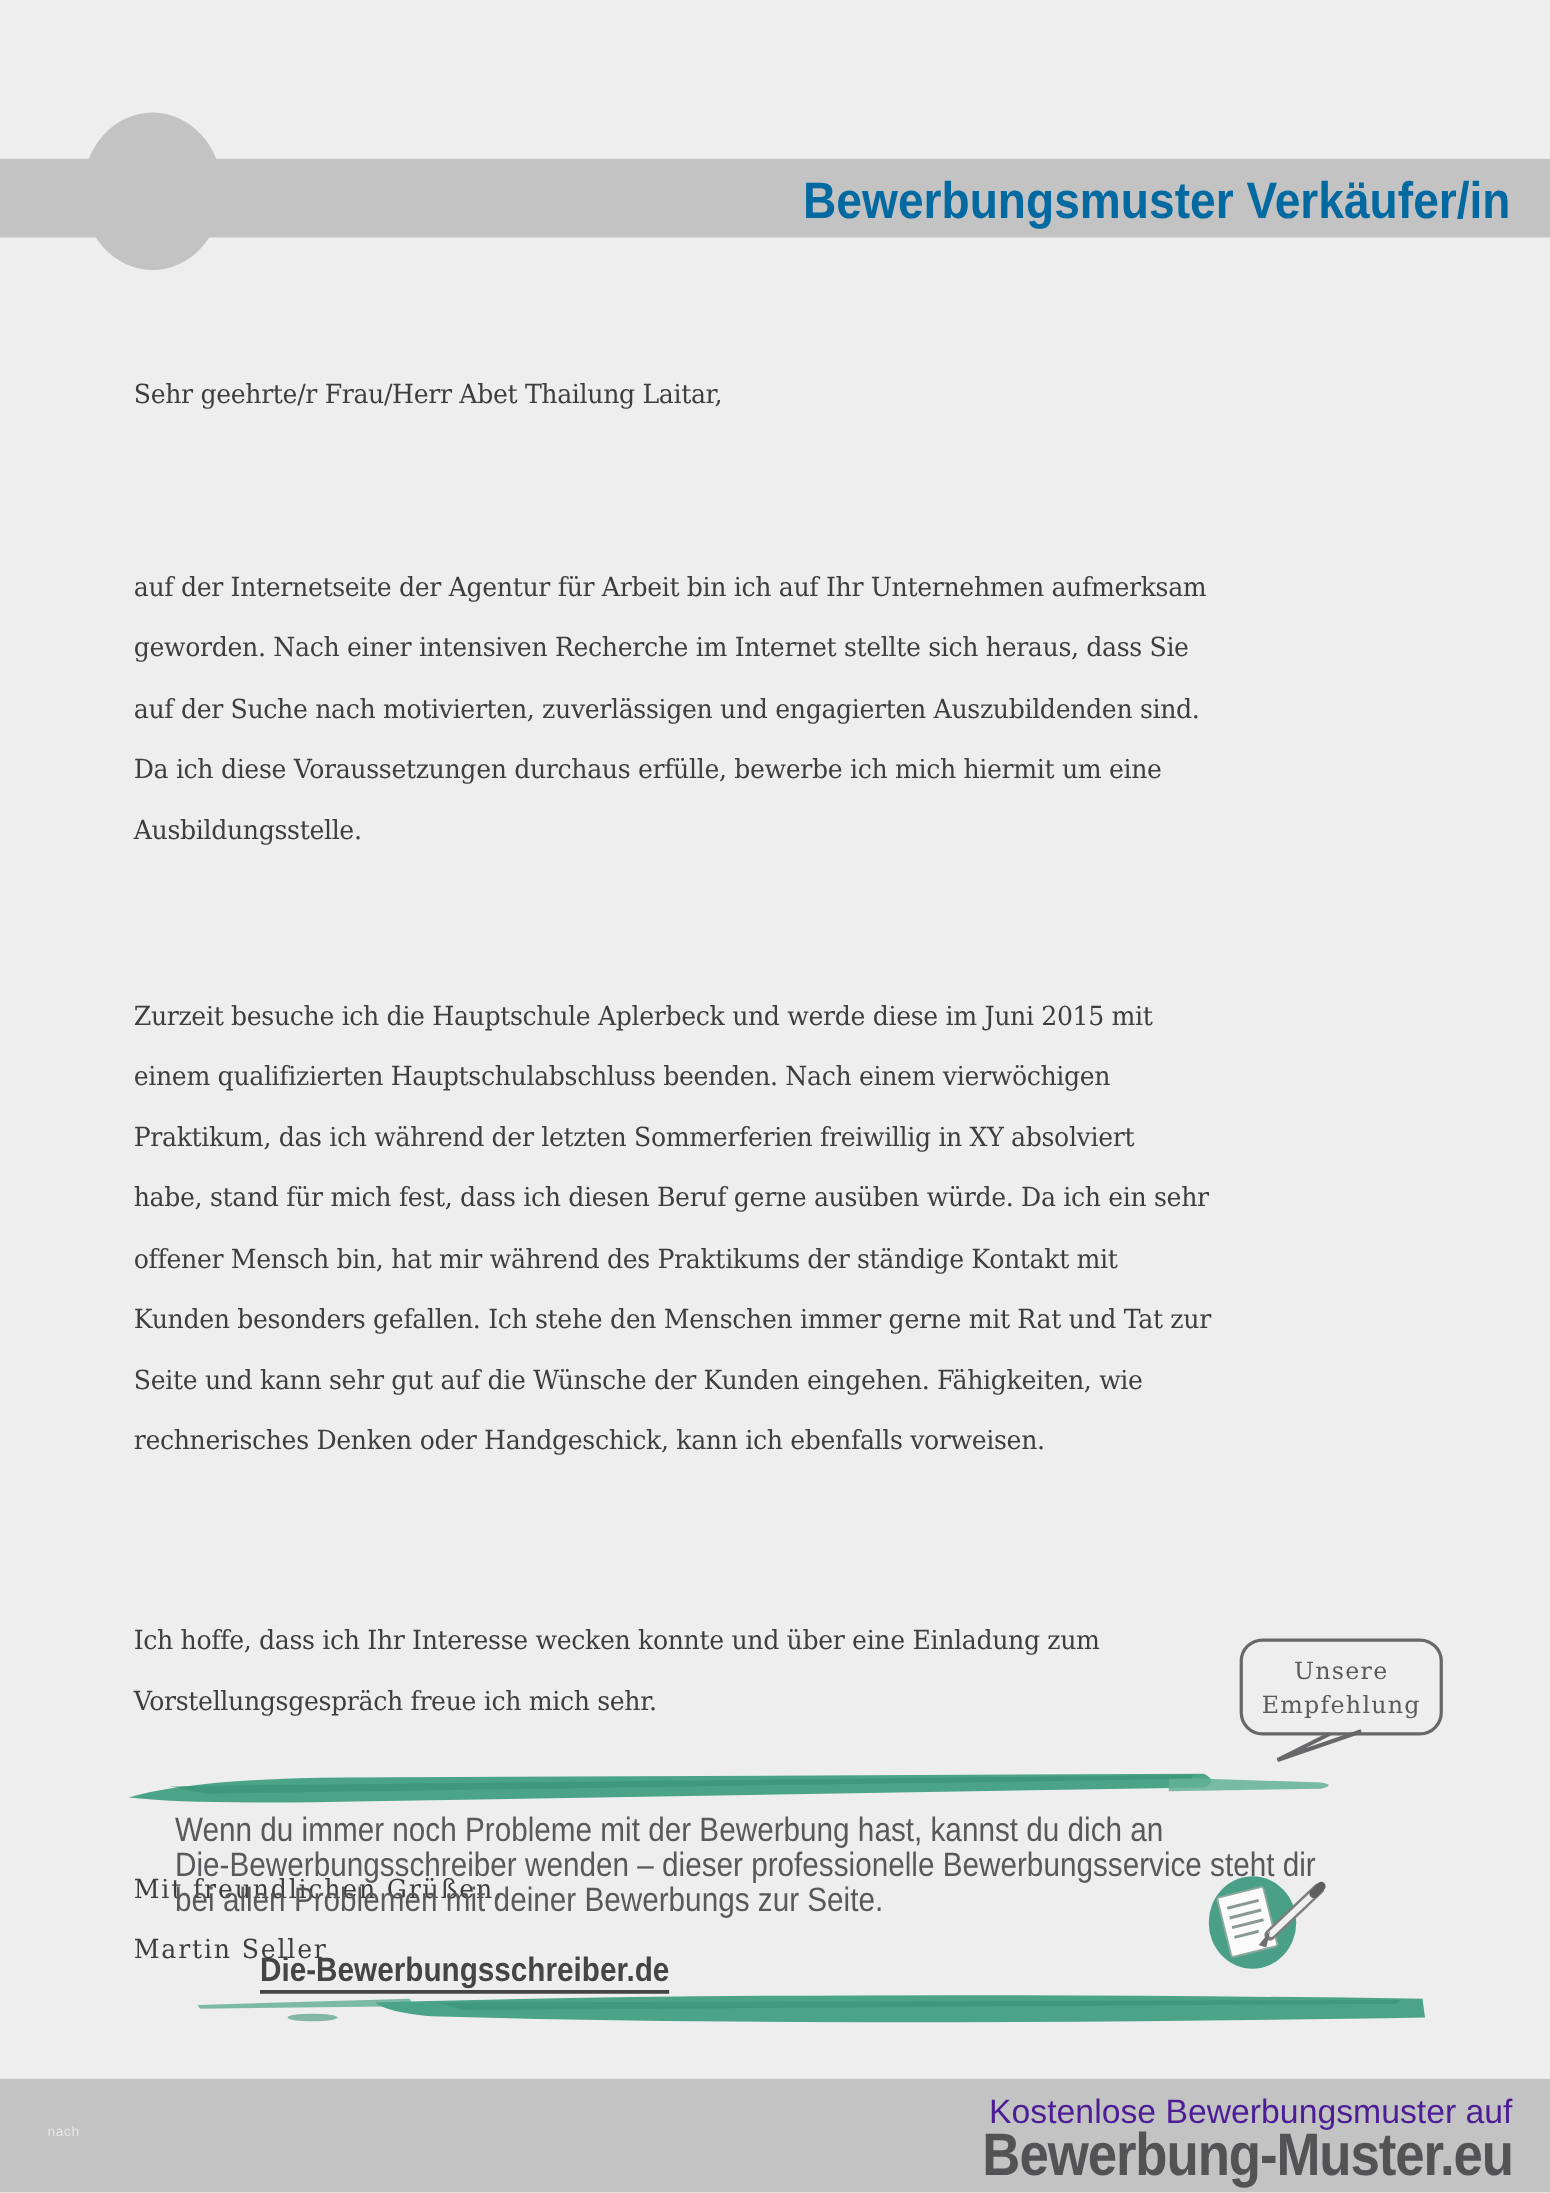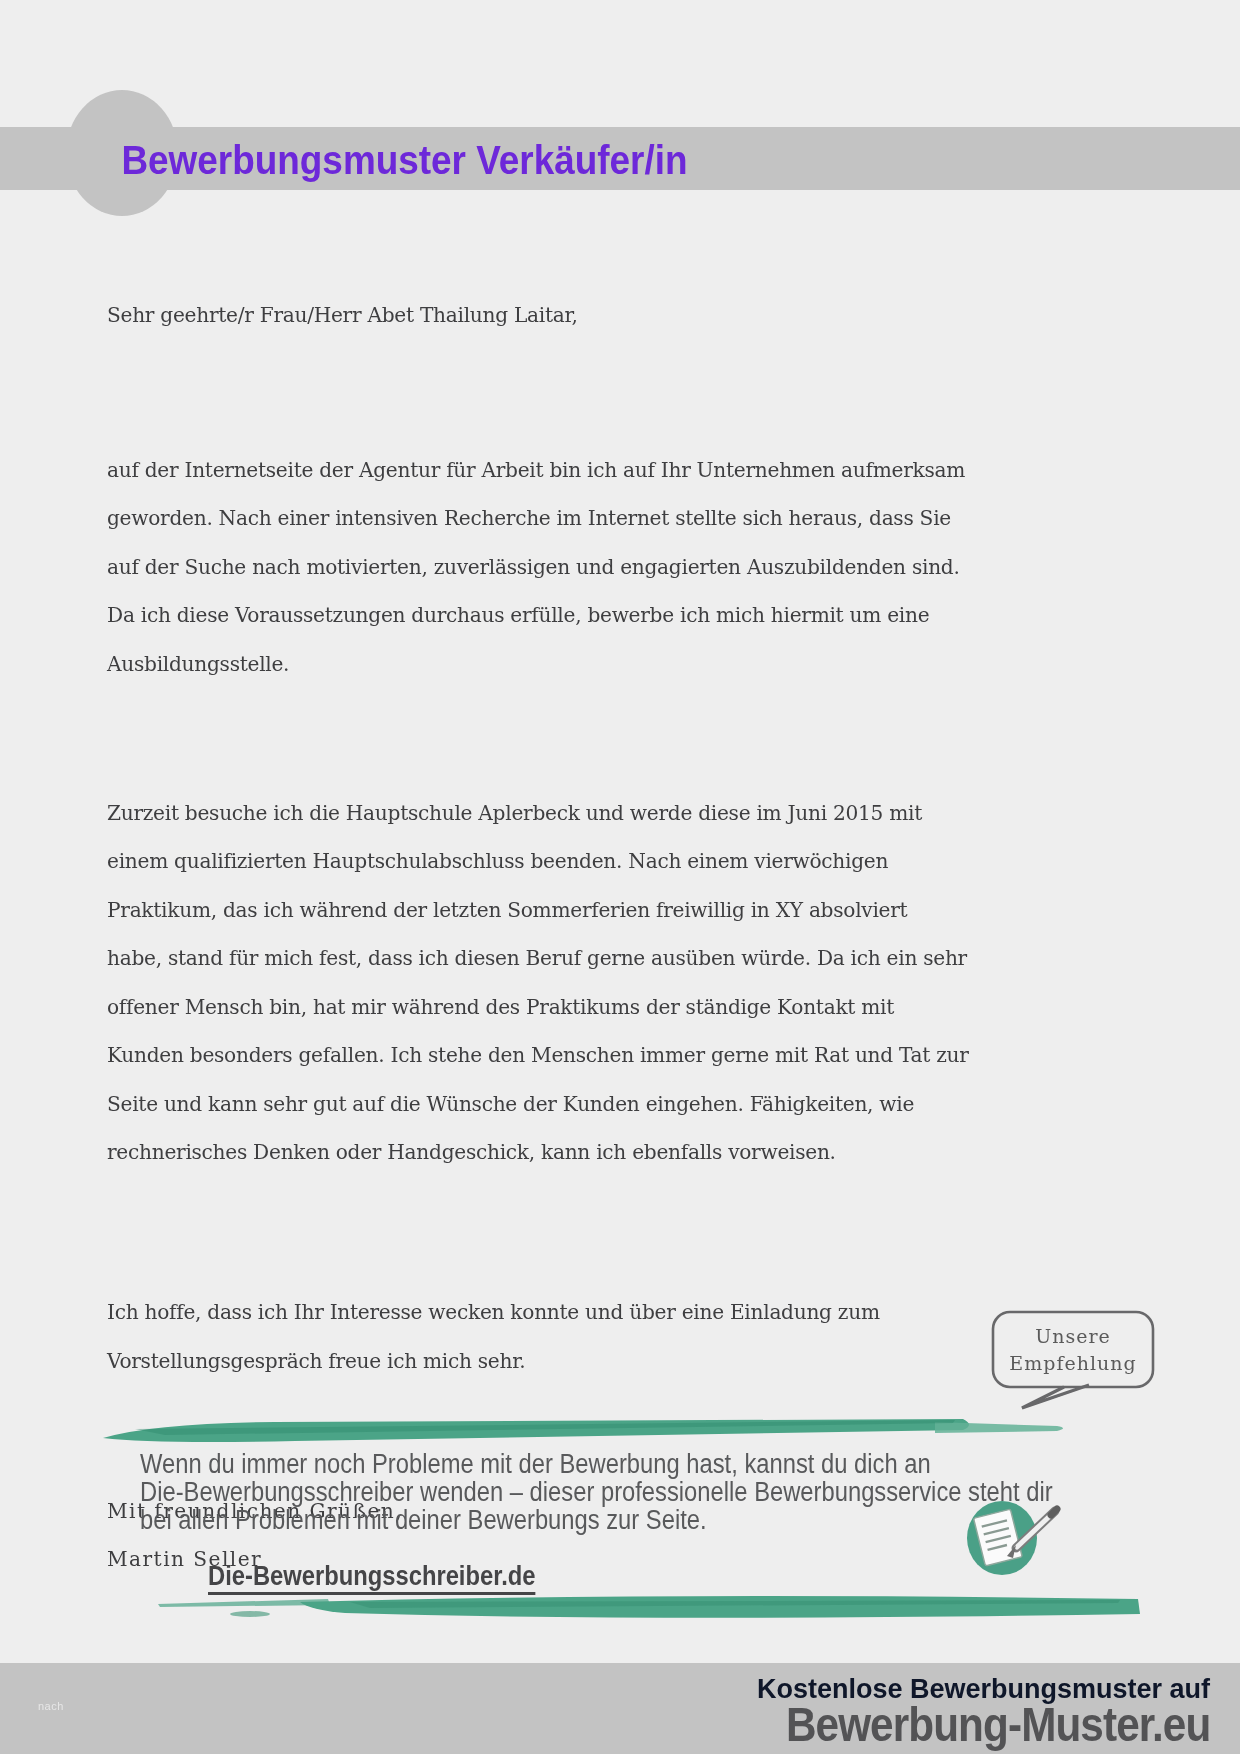--- a/index.html
+++ b/index.html
@@ -6,23 +6,23 @@
   .page{
     position:relative;width:1240px;height:1754px;margin:0 auto;
     background:#eeeeee;overflow:hidden;
     font-family:"DejaVu Serif",serif;color:#3e3e40;
   }
   
   .header-band{position:absolute;left:0;top:127px;width:1240px;height:63px;background:#c3c3c3;}
   .header-circle{position:absolute;left:66px;top:90px;width:112px;height:126px;border-radius:50%;background:#c3c3c3;}
   .page-title{
     position:absolute;left:0;top:134px;width:1240px;height:52px;
-    text-align:left;padding-left:90px;box-sizing:border-box;
+    text-align:right;padding-left:90px;box-sizing:border-box;
     font-family:"Liberation Sans",sans-serif;font-weight:bold;font-size:41px;line-height:52px;
-    color:#6d28d9;
+    color:#0369a1;
   }
   .page-title span{display:inline-block;transform:scaleX(0.9);transform-origin:center;white-space:nowrap;}
   
   .letter{
     position:absolute;left:107px;top:242px;width:1030px;
     font-size:21px;line-height:48.5px;letter-spacing:-0.3px;
     transform:scaleX(0.96);transform-origin:left top;
     white-space:pre-line;
   }
   .letter .para{margin:0;}
@@ -48,21 +48,21 @@
     color:#454547;text-decoration:none;border-bottom:3px solid #454547;padding-bottom:2px;
     transform:scaleX(0.88);transform-origin:left top;white-space:nowrap;display:inline-block;
   }
   .note-icon{position:absolute;left:958px;top:1496px;}
   
   .footer-band{
     position:absolute;left:0;top:1663px;width:1240px;height:91px;background:#c3c3c3;
     box-sizing:border-box;padding:12px 30px 0 0;text-align:right;
     font-family:"Liberation Sans",sans-serif;
   }
-  .footer-tagline{font-size:27px;line-height:28px;color:#0f172a;font-weight:bold;}
+  .footer-tagline{font-size:27px;line-height:28px;color:#4c1d95;}
   .footer-brand{
     font-size:48px;line-height:40px;font-weight:bold;color:#535355;letter-spacing:-1px;
     display:inline-block;transform:scaleX(0.88);transform-origin:right center;margin-top:2px;white-space:nowrap;
   }
   .footer-watermark{
     position:absolute;left:38px;top:1700px;font-family:"Liberation Sans",sans-serif;
     font-size:11px;color:rgba(255,255,255,0.6);letter-spacing:0.5px;
   }
 </style>
 </head>

